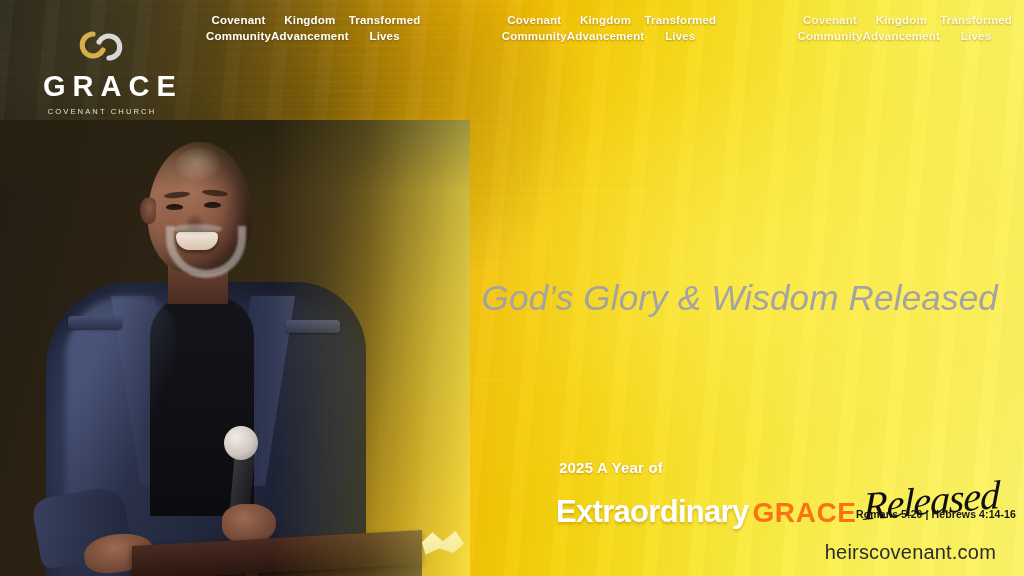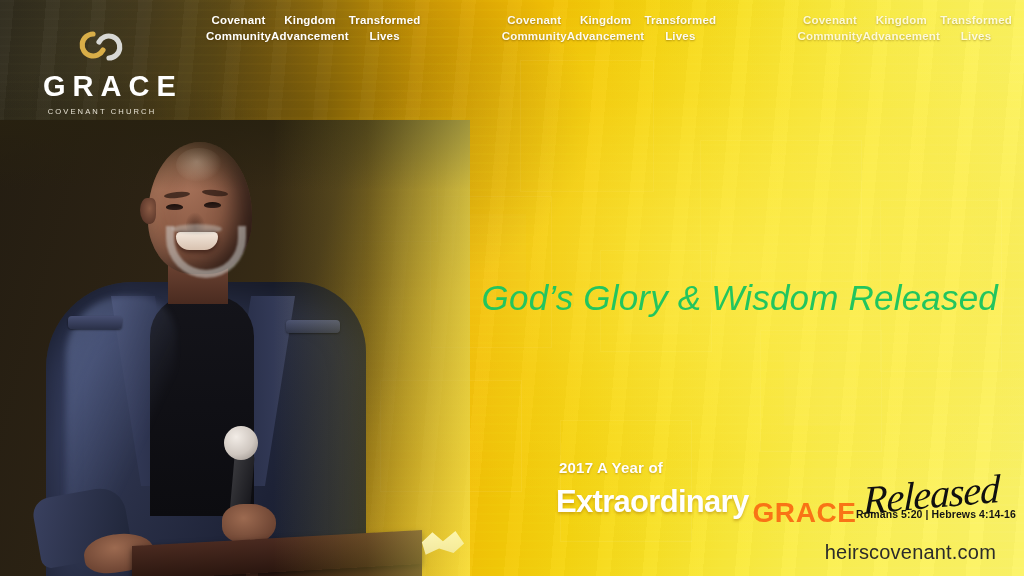--- a/index.html
+++ b/index.html
@@ -261,21 +261,21 @@
     line-height:.96;
     letter-spacing:-1px;
     transform:scaleX(.93);
     transform-origin:right center;
     white-space:nowrap;
     text-shadow:0 2px 3px rgba(120,85,0,.18);
   }
   .subtitle{
     position:absolute;right:26px;top:278px;width:766px;
     text-align:right;
-    color:#22c55e;
+    color:#a3a3a3;
     font-family:"Liberation Sans",sans-serif;
     font-style:italic;
     font-size:35px;
     letter-spacing:.2px;
     white-space:nowrap;
   }
   .speaker{
     position:absolute;right:26px;top:336px;width:766px;
     text-align:right;
     color:#18214f;
@@ -287,21 +287,21 @@
 
   
   .lockup{
     position:absolute;left:556px;top:459px;width:462px;height:62px;
   }
   .lk-top{
     color:#ffffff;font-size:15px;font-weight:bold;
     letter-spacing:.2px;margin-left:3px;
     text-shadow:0 1px 2px rgba(140,90,0,.45);
   }
-  .lk-row{display:flex;align-items:center;margin-top:-1px;}
+  .lk-row{display:flex;align-items:flex-end;margin-top:-1px;}
   .lk-extra{
     color:#ffffff;font-size:31px;font-weight:bold;
     letter-spacing:-.7px;line-height:1;
     text-shadow:0 2px 3px rgba(150,100,0,.40);
   }
   .lk-grace{
     color:#f97316;font-size:28px;font-weight:bold;
     letter-spacing:.6px;line-height:1;margin-left:4px;margin-top:24px;
   }
   .lk-released{
@@ -423,21 +423,21 @@
 Advancement</div>
         <div class="tick g3">Transformed
 Lives</div>
       </div>
     </div>
   </div>
 
   <div class="subtitle">God’s Glory &amp; Wisdom Released</div>
 
   <div class="lockup">
-    <div class="lk-top">2017 A Year of</div>
+    <div class="lk-top">2025 A Year of</div>
     <div class="lk-row">
       <span class="lk-extra">Extraordinary</span>
       <span class="lk-grace">GRACE</span>
       <span class="lk-released">Released</span>
     </div>
     <div class="lk-verse">Romans 5:20 | Hebrews 4:14-16</div>
   </div>
 
   <div class="site">heirscovenant.com</div>
 

